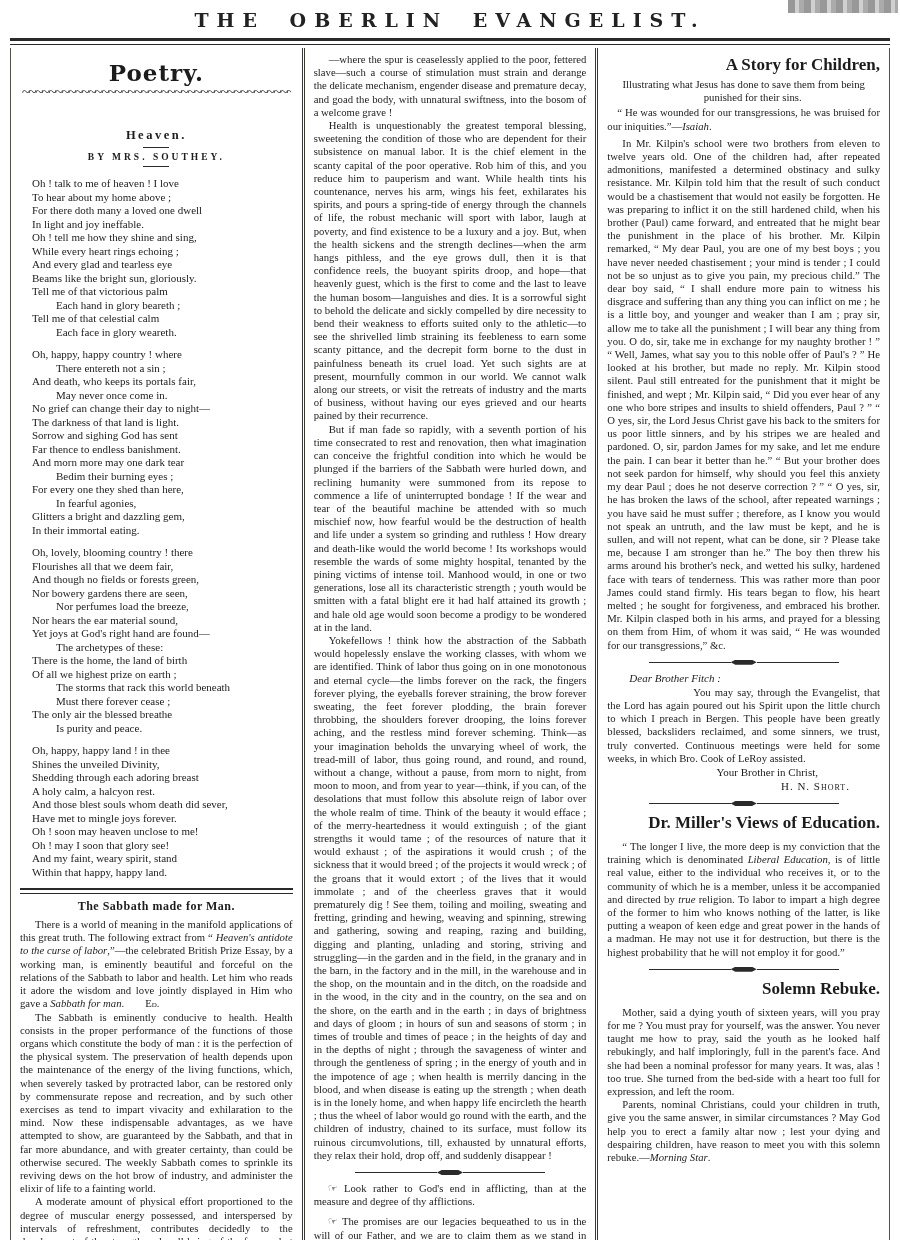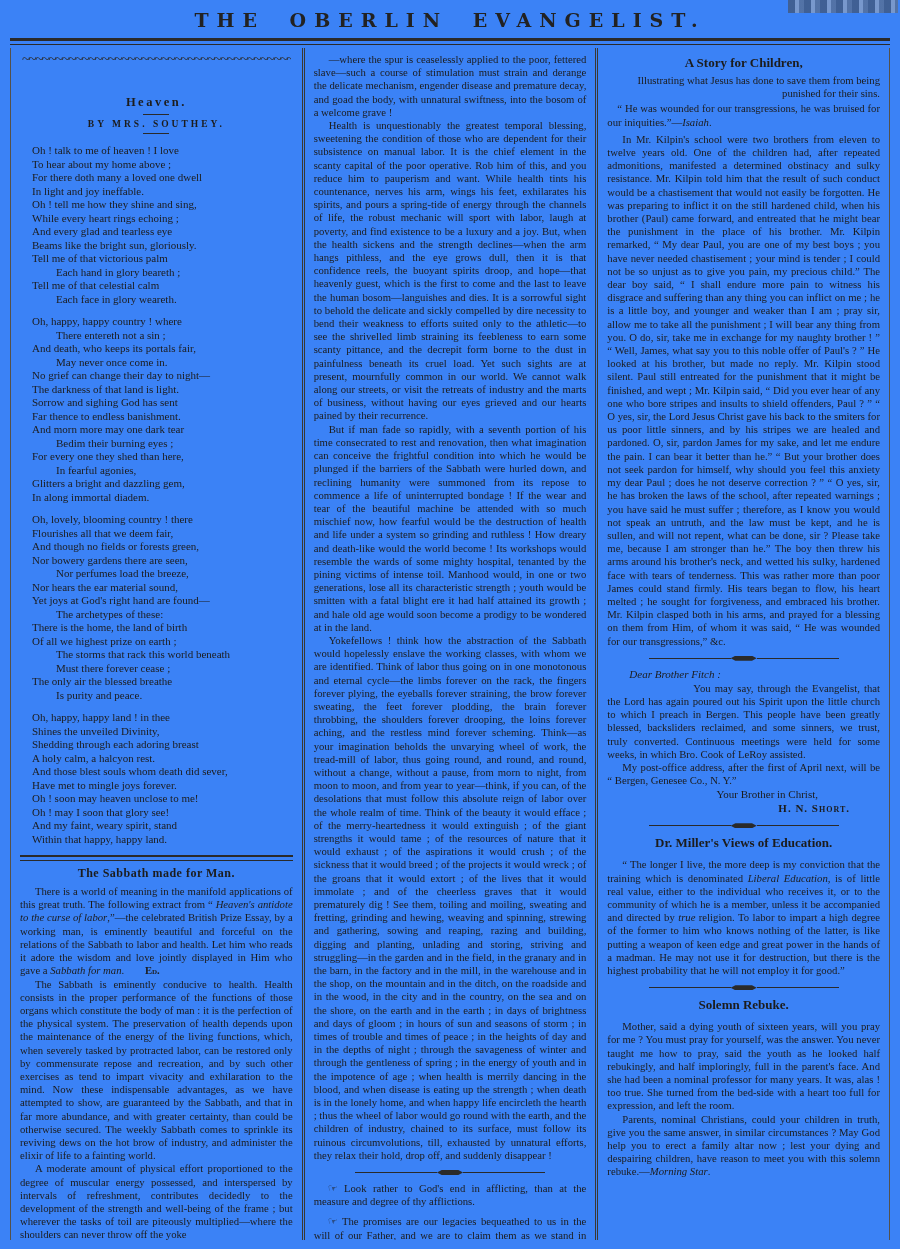--- a/index.html
+++ b/index.html
@@ -1,30 +1,30 @@
 <!DOCTYPE html>
 <html><head>
 <meta charset="utf-8">
 <style>
   html,body{margin:0;padding:0;background:#e9e7e0;}
-  .page{position:relative;width:900px;height:1249px;background:#3b82f6;color:#1c1c1c;
+  .page{position:relative;width:900px;height:1249px;background:#ffffff;color:#1c1c1c;
         font-family:"Liberation Serif",serif;overflow:hidden;margin:0 auto;}
   .artifact{position:absolute;top:0;right:2px;width:110px;height:13px;opacity:.55;
         background:repeating-linear-gradient(90deg,#444 0 7px,#aaa 7px 11px,#666 11px 16px);}
   .masthead{padding-top:9px;text-align:center;font-family:"DejaVu Serif",serif;
         font-size:19px;font-weight:bold;letter-spacing:8px;word-spacing:10px;color:#222;}
   .head-rule{margin:7px 10px 0 10px;height:3px;border-top:3px solid #2a2a2a;border-bottom:1px solid #2a2a2a;}
   .columns{display:flex;margin:3px 10px 0 10px;border-left:1px solid #55514a;border-right:1px solid #55514a;
         height:1192px;overflow:hidden;}
   .col{flex:1 1 0;padding:5px 9px 0 9px;overflow:hidden;}
   .col+.col{border-left:3px double #3a3833;}
   
   .para{font-size:10.7px;line-height:13.2px;text-align:justify;margin:0;text-indent:15px;}
   i{font-style:italic;}
-  .smallcaps{font-variant:small-caps;font-weight:bold;}
+  .smallcaps{font-variant:small-caps;}
   
   .poetry-head{margin-top:6px;text-align:center;font-family:"DejaVu Serif",serif;
         font-size:23px;font-weight:bold;letter-spacing:1px;}
   .wavy{height:11px;overflow:hidden;text-align:center;letter-spacing:-1.5px;
         font-size:15px;line-height:9px;color:#2a2a2a;margin:2px 2px 4px 2px;white-space:nowrap;}
   .wavy::before{content:"~~~~~~~~~~~~~~~~~~~~~~~~~~~~~~~~~~~~~~~~~~~~~~~~~~~~~~~~~~";}
   .poem-title{text-align:center;font-weight:bold;font-size:12.5px;letter-spacing:2.5px;margin-top:29px;}
   .byline{text-align:center;font-weight:bold;font-size:9.5px;letter-spacing:3px;}
   .mini-rule{width:26px;border-top:1.5px solid #2a2a2a;margin:4px auto 4px auto;}
   .poem{padding-left:12px;margin-top:10px;}
@@ -36,41 +36,42 @@
   .ed-sig{text-align:center;padding-right:8px;font-size:10.7px;margin-top:-13px;line-height:13.2px;}
   
   .divider{display:flex;align-items:center;width:190px;margin:8px auto 7px auto;}
   .divider::before,.divider::after{content:"";flex:1;border-top:1px solid #2a2a2a;}
   .diamond{width:26px;height:5px;background:#2a2a2a;
         clip-path:polygon(0 50%,18% 0,82% 0,100% 50%,82% 100%,18% 100%);}
   
   .hand-note{font-size:10.7px;line-height:13.2px;text-align:justify;margin:0 0 7px 0;text-indent:14px;}
   .hand{font-family:"DejaVu Sans",sans-serif;font-size:11px;}
   
-  .story-head{text-align:center;font-weight:bold;font-size:13px;margin:2px 0 3px 0;}
-  .subtitle{font-size:10.7px;line-height:13.2px;margin:0;padding-left:18px;text-indent:-18px;text-align:right;}
+  .story-head{text-align:right;font-weight:bold;font-size:17px;margin:2px 0 3px 0;}
+  .subtitle{font-size:10.7px;line-height:13.2px;margin:0;padding-left:18px;text-indent:-18px;text-align:center;}
   .quote-para{font-size:10.7px;line-height:13.2px;margin:2px 0 0 0;text-indent:10px;text-align:justify;}
   .salutation{font-style:italic;font-size:11px;padding-left:22px;margin:3px 0 2px 0;}
   .letter-open{text-indent:86px;}
   .closing{text-align:right;padding-right:62px;font-size:11px;line-height:14px;}
   .signature{text-align:right;padding-right:30px;font-size:11px;line-height:14px;letter-spacing:1px;}
   .gap-s{height:4px;}
 </style>
 </head>
 <body>
 
 <div class="page">
   <div class="artifact"></div>
 
   <div class="masthead">THE OBERLIN EVANGELIST.</div>
   <div class="head-rule"></div>
 
   <div class="columns">
 
     <div class="col">
+      <div class="poetry-head">Poetry.</div>
       <div class="wavy"></div>
       <div class="poem-title">Heaven.</div>
       <div class="mini-rule"></div>
       <div class="byline">BY MRS. SOUTHEY.</div>
       <div class="mini-rule"></div>
       <div class="poem">
           <div class="stanza">
             <div class="poem-line">Oh ! talk to me of heaven ! I love</div>
             <div class="poem-line">To hear about my home above ;</div>
             <div class="poem-line">For there doth many a loved one dwell</div>
@@ -91,21 +92,21 @@
             <div class="poem-line indent">May never once come in.</div>
             <div class="poem-line">No grief can change their day to night—</div>
             <div class="poem-line">The darkness of that land is light.</div>
             <div class="poem-line">Sorrow and sighing God has sent</div>
             <div class="poem-line">Far thence to endless banishment.</div>
             <div class="poem-line">And morn more may one dark tear</div>
             <div class="poem-line indent">Bedim their burning eyes ;</div>
             <div class="poem-line">For every one they shed than here,</div>
             <div class="poem-line indent">In fearful agonies,</div>
             <div class="poem-line">Glitters a bright and dazzling gem,</div>
-            <div class="poem-line">In along immortal diadem.</div>
+            <div class="poem-line">In their immortal eating.</div>
           </div>
           <div class="stanza">
             <div class="poem-line">Oh, lovely, blooming country ! there</div>
             <div class="poem-line">Flourishes all that we deem fair,</div>
             <div class="poem-line">And though no fields or forests green,</div>
             <div class="poem-line">Nor bowery gardens there are seen,</div>
             <div class="poem-line indent">Nor perfumes load the breeze,</div>
             <div class="poem-line">Nor hears the ear material sound,</div>
             <div class="poem-line">Yet joys at God's right hand are found—</div>
             <div class="poem-line indent">The archetypes of these:</div>
@@ -160,21 +161,20 @@
       <p class="quote-para">“ He was wounded for  our transgressions, he was bruised for our iniquities.”—<i>Isaiah</i>.</p>
       <div class="gap-s"></div>
       <p class="para">In Mr. Kilpin's school were two brothers from eleven to twelve years old.  One of  the  children had, after repeated admonitions, manifested a determined obstinacy and sulky resistance.  Mr. Kilpin told him that the result of such conduct would be a chastisement that would not easily be forgotten.  He was preparing to inflict it on the still hardened child, when his brother (Paul) came forward, and entreated that he might bear the punishment in the place of his brother.  Mr. Kilpin remarked, “ My dear Paul, you are one of my best boys ; you have never needed chastisement ; your mind is tender ; I could not be so unjust as to give you pain, my precious child.” The dear boy said, “ I shall endure more pain to witness his disgrace and suffering than any thing  you can inflict on me ; he is a little boy, and younger and weaker than I am ; pray sir, allow me to take all the punishment ; I will bear any thing from you.  O do, sir, take me in exchange for my naughty brother ! ”  “ Well, James, what say you to this noble offer of Paul's ? ”  He looked at his brother, but made no reply.   Mr. Kilpin stood silent. Paul still entreated for the punishment that it might be finished, and wept ; Mr. Kilpin said, “ Did you ever hear of any one who bore stripes and insults to shield offenders, Paul ? ”  “ O yes, sir, the Lord Jesus Christ gave his back to the smiters for us poor little sinners, and by his stripes we are healed and pardoned.  O, sir, pardon James for my sake, and let me endure the pain.  I can bear it better than he.”  “ But your brother does not seek pardon for himself, why should you feel this anxiety my dear Paul ;  does he not deserve correction ? ”  “ O yes, sir, he has broken the laws of the school, after repeated warnings ; you have said he must suffer ; therefore, as I know you would not speak an untruth, and the law must be kept, and he is sullen, and will not repent, what can be done, sir ?  Please take me, because I am stronger than he.”  The boy then threw his arms around his brother's neck, and wetted his sulky, hardened face with tears of tenderness.  This was rather more than poor James could stand firmly.  His tears began to flow, his heart melted ; he sought for forgiveness, and embraced his brother.  Mr. Kilpin clasped both in his arms, and prayed for a blessing on them from Him, of whom it was said, “ He was wounded for our transgressions,” &amp;c.</p>
 
       <div class="divider">
           <span class="diamond"></span>
         </div>
 
       <div class="salutation">Dear Brother Fitch :</div>
       <p class="para letter-open">You may say, through  the  Evangelist, that the Lord has again  poured  out his Spirit upon  the little church to which I preach in Bergen.   This people have been greatly blessed,  backsliders reclaimed, and some sinners, we trust, truly converted.   Continuous meetings were held for some weeks, in which Bro. Cook of LeRoy assisted.</p>
-      <p class="para">My post-office address, after the first of April next, will be “ Bergen, Genesee Co., N. Y.”</p>
       <div class="closing">Your Brother in Christ,</div>
       <div class="signature smallcaps">H. N. Short.</div>
 
       <div class="divider">
           <span class="diamond"></span>
         </div>
 
       <div class="story-head">Dr. Miller's Views of Education.</div>
       <div class="gap-s"></div>
       <p class="para">“ The longer  I  live,  the more  deep is my conviction that the training which  is denominated <i>Liberal Education</i>, is of little real value, either  to the individual who receives it, or to the community of which he is a member, unless it be  accompanied and  directed by <i>true</i> religion.  To labor to impart  a high degree of  the former to him who knows  nothing of  the  latter, is like putting a weapon of  keen edge and great power in the hands of a madman.   He may not use it for destruction, but there is the highest  probability  that  he will not employ it for good.”</p>

